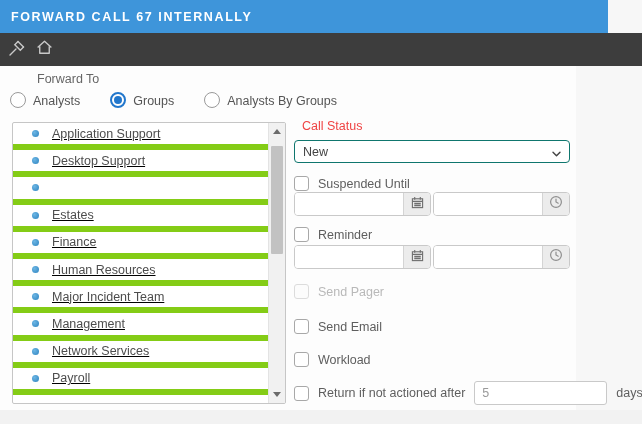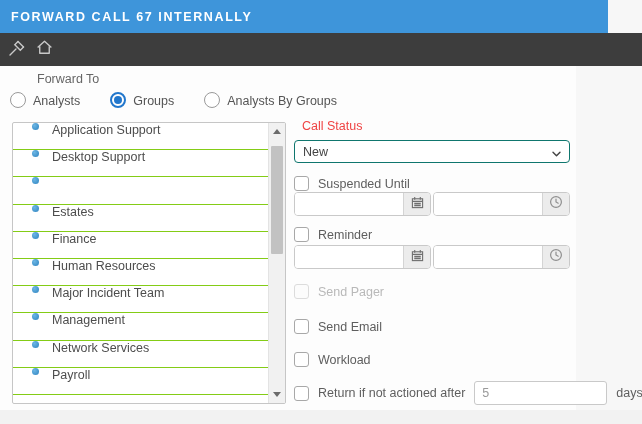--- a/index.html
+++ b/index.html
@@ -24,22 +24,22 @@
   .radio-opt { display:flex; align-items:flex-end; gap:7px; cursor:pointer; }
   .radio { width:16px; height:16px; border-radius:50%; background:#fff; border:1px solid #9a9a9a; position:relative; }
   .radio.checked { border:2px solid #2277cc; }
   .radio.checked::after { content:""; position:absolute; left:50%; top:50%; width:8px; height:8px; margin:-4px 0 0 -4px;
                           border-radius:50%; background:#2277cc; }
   .radio-label { font-size:12.5px; color:#555; }
 
   .listbox { position:absolute; left:12px; top:122px; width:274px; height:282px; background:#fff;
              border:1px solid #c6c6c6; border-radius:2px; display:flex; overflow:hidden; }
   .list-rows { flex:1; overflow:hidden; }
-  .list-row { height:27.2px; display:flex; gap:13px; padding-left:19px;
-              border-bottom:1px solid #84cc16; cursor:pointer; }
+  .list-row { height:27.2px; display:flex; align-items:center; gap:13px; padding-left:19px;
+              border-bottom:6px solid #84cc16; cursor:pointer;text-decoration:underline; }
   .bullet { width:7px; height:7px; border-radius:50%;
             background:radial-gradient(circle at 35% 35%, #6cb6e4, #2e83c0); flex:none; }
   .row-label { font-size:12.5px; color:#4d4d4d; white-space:nowrap; }
 
   .scrollbar { width:17px; background:#f1f1f1; border-left:1px solid #e3e3e3; position:relative; }
   .scroll-btn { position:absolute; left:0; width:16px; height:17px; display:flex; align-items:center; justify-content:center; cursor:pointer; }
   .scroll-btn.up { top:0; } .scroll-btn.down { bottom:0; }
   .tri-up { width:0; height:0; border-left:4px solid transparent; border-right:4px solid transparent; border-bottom:5px solid #6b6b6b; }
   .tri-down { width:0; height:0; border-left:4px solid transparent; border-right:4px solid transparent; border-top:5px solid #6b6b6b; }
   .scroll-thumb { position:absolute; left:2px; top:23px; width:12px; height:108px; background:#c2c2c2; border-radius:1px; cursor:grab; }

